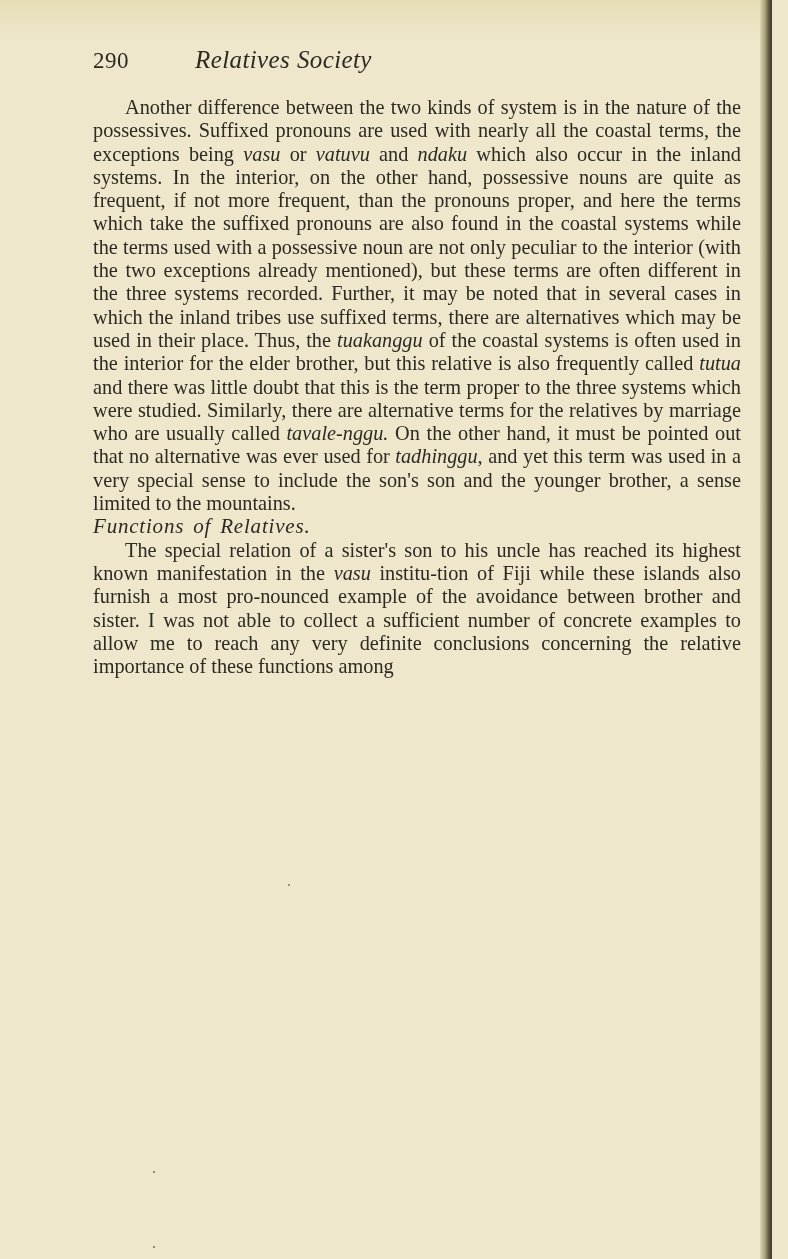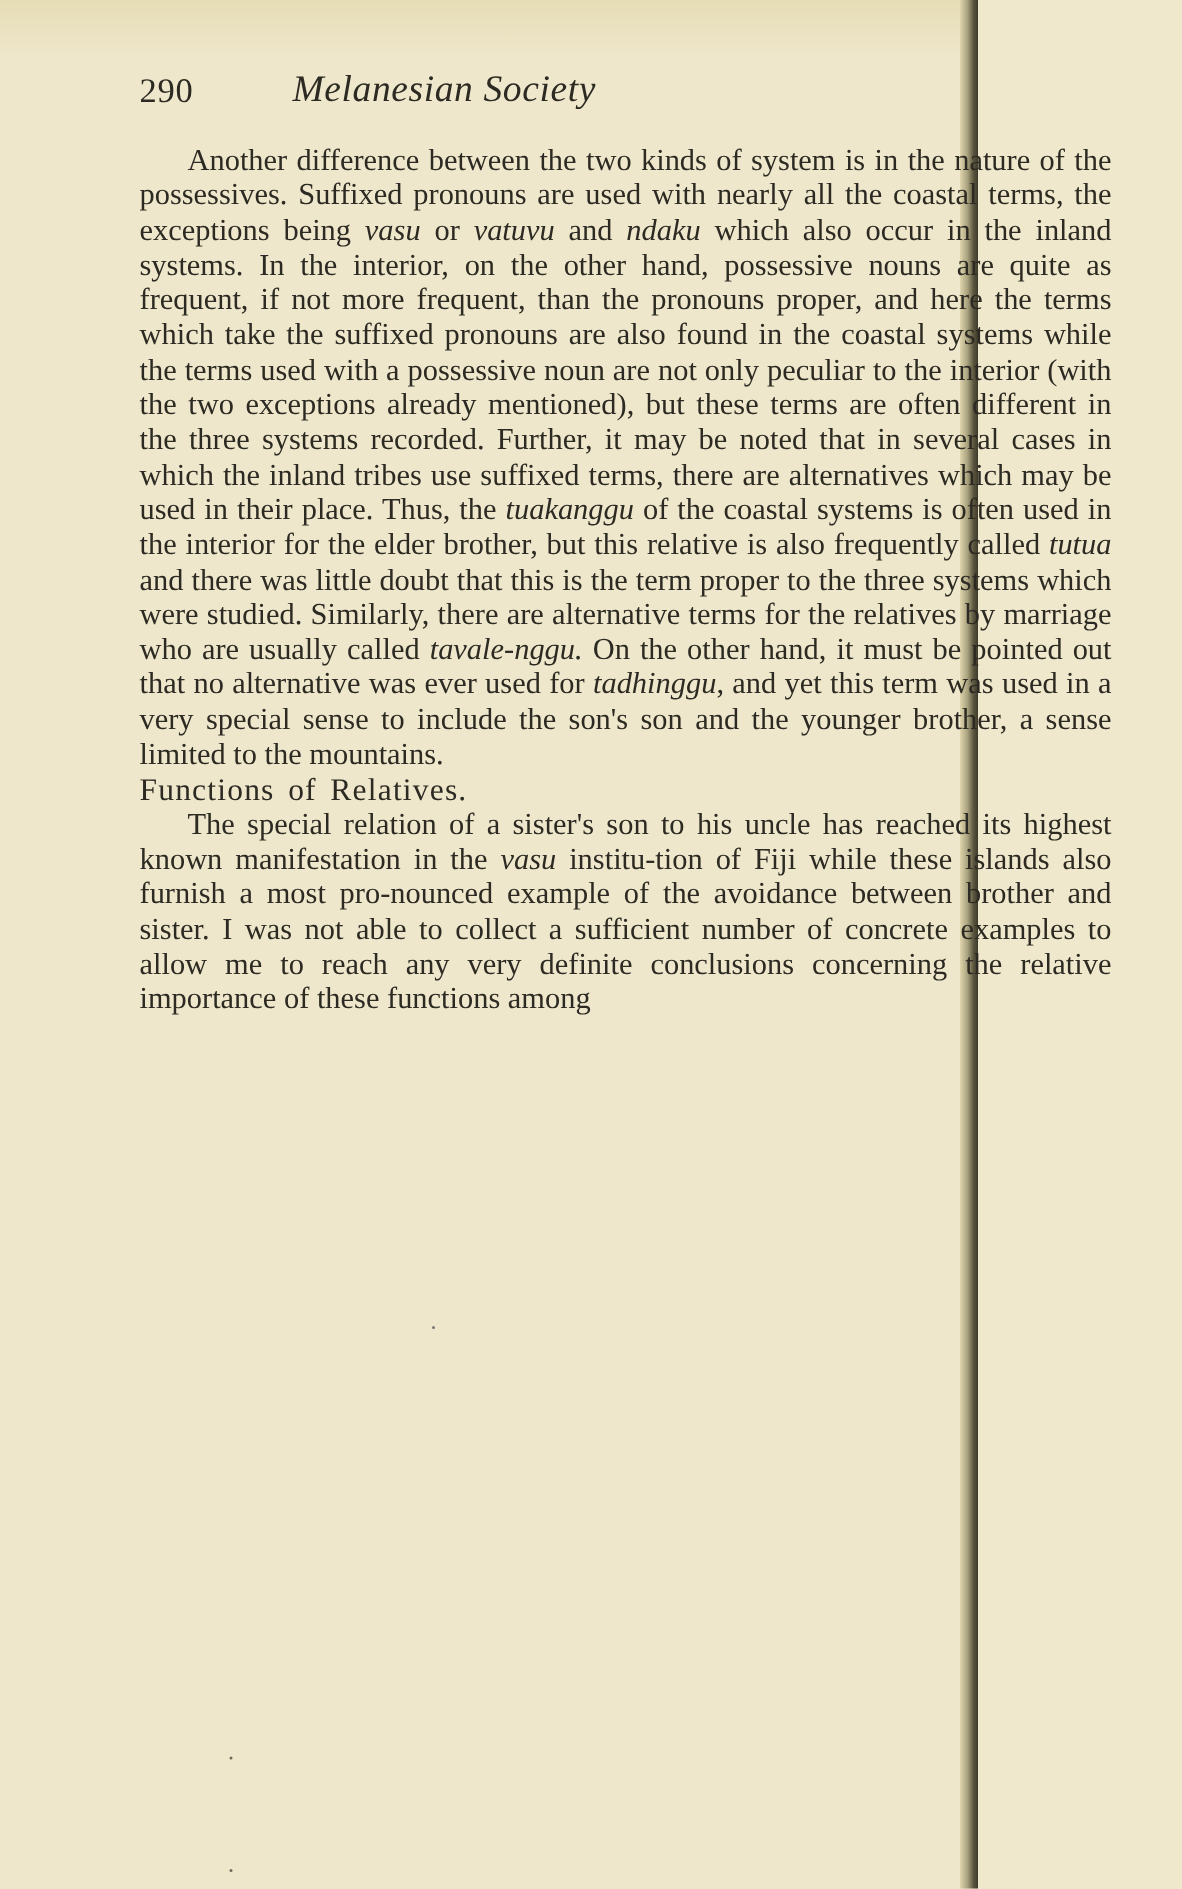--- a/index.html
+++ b/index.html
@@ -9,21 +9,21 @@
     body {
       width: 788px;
       height: 1259px;
       overflow: hidden;
       background: #efe8cc;
       position: relative;
     }
     .page {
       position: absolute;
       left: 0; top: 0;
-      width: 652px;
+      width: 772px;
       height: 1259px;
       background:
         linear-gradient(180deg, rgba(225,212,165,0.55) 0px, rgba(239,232,204,0) 40px),
         #eee7cb;
     }
     .gutter {
       position: absolute;
       right: 0; top: 0;
       width: 12px;
       height: 1259px;
@@ -74,20 +74,21 @@
       margin: 0;
       text-indent: 32px;
       text-align: justify;
     }
     .body p.noindent {
       text-indent: 0;
     }
     .section-heading {
       margin: 44px 0 30px 0;
       text-align: center;
+      font-style: italic;
       font-size: 21px;
       letter-spacing: 0.8px;
       word-spacing: 3px;
       text-indent: 0 !important;
     }
     .section-dot {
       position: absolute;
       left: 288px;
       top: 884px;
       width: 2px;
@@ -106,21 +107,21 @@
   </style>
 </head>
 <body>
 
 <div class="page">
   <div class="gutter"></div>
 
   <div class="text-block">
     <div class="running-head">
       <span class="page-number">290</span>
-      <span class="book-title">Melanesian Society</span>
+      <span class="book-title">Relatives Society</span>
     </div>
 
     <div class="body">
       <div id="para-group-1">
           <p><span>Another difference between the two kinds of system is in the nature of the possessives.  Suffixed pronouns are used with nearly all the coastal terms, the exceptions being </span><em>vasu</em><span> or </span><em>vatuvu</em><span> and </span><em>ndaku</em><span> which also occur in the inland systems. In the interior, on the other hand, possessive nouns are quite as frequent, if not more frequent, than the pronouns proper, and here the terms which take the suffixed pronouns are also found in the coastal systems while the terms used with a possessive noun are not only peculiar to the interior (with the two exceptions already mentioned), but these terms are often different in the three systems recorded.  Further, it may be noted that in several cases in which the inland tribes use suffixed terms, there are alternatives which may be used in their place.  Thus, the </span><em>tuakanggu</em><span> of the coastal systems is often used in the interior for the elder brother, but this relative is also frequently called </span><em>tutua</em><span> and there was little doubt that this is the term proper to the three systems which were studied.  Similarly, there are alternative terms for the relatives by marriage who are usually called </span><em>tavale-nggu.</em><span>  On the other hand, it must be pointed out that no alternative was ever used for </span><em>tadhinggu</em><span>, and yet this term was used in a very special sense to include the son's son and the younger brother, a sense limited to the mountains.</span></p>
         </div>
       <p class="section-heading">Functions of Relatives.</p>
       <div id="para-group-2">
           <p><span>The special relation of a sister's son to his uncle has reached its highest known manifestation in the </span><em>vasu</em><span> institu-tion of Fiji while these islands also furnish a most pro-nounced example of the avoidance between brother and sister. I was not able to collect a sufficient number of concrete examples to allow me to reach any very definite conclusions concerning the relative importance of these functions among</span></p>
         </div>

